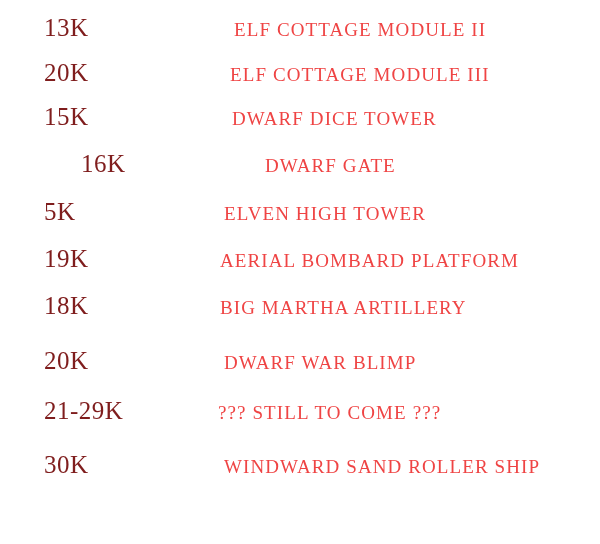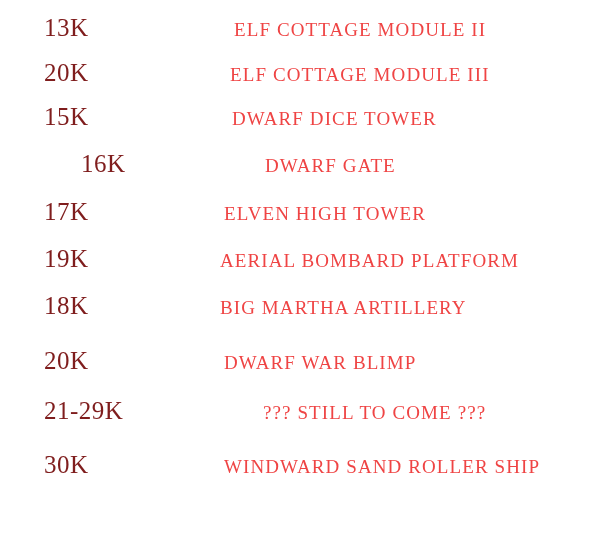--- a/index.html
+++ b/index.html
@@ -57,36 +57,36 @@
     </div>
     <div class="goal-row" style="height: 47px;">
       <div class="goal-tier">15K</div>
       <div class="goal-name" style="padding-left: 52px;">DWARF DICE TOWER</div>
     </div>
     <div class="goal-row" style="height: 48px; margin-left: 37px;">
       <div class="goal-tier">16K</div>
       <div class="goal-name" style="padding-left: 48px;">DWARF GATE</div>
     </div>
     <div class="goal-row" style="height: 47px;">
-      <div class="goal-tier">17K</div>
+      <div class="goal-tier">5K</div>
       <div class="goal-name" style="padding-left: 44px;">ELVEN HIGH TOWER</div>
     </div>
     <div class="goal-row" style="height: 47px;">
       <div class="goal-tier">19K</div>
       <div class="goal-name" style="padding-left: 40px;">AERIAL BOMBARD PLATFORM</div>
     </div>
     <div class="goal-row" style="height: 55px;">
       <div class="goal-tier">18K</div>
       <div class="goal-name" style="padding-left: 40px;">BIG MARTHA ARTILLERY</div>
     </div>
     <div class="goal-row" style="height: 50px;">
       <div class="goal-tier">20K</div>
       <div class="goal-name" style="padding-left: 44px;">DWARF WAR BLIMP</div>
     </div>
-    <div class="goal-row" style="height: 54px; gap: 45px;">
+    <div class="goal-row" style="height: 54px;">
       <div class="goal-tier">21-29K</div>
       <div class="goal-name" style="padding-left: 38px;">??? STILL TO COME ???</div>
     </div>
     <div class="goal-row" style="height: 48px;">
       <div class="goal-tier">30K</div>
       <div class="goal-name" style="padding-left: 44px;">WINDWARD SAND ROLLER SHIP</div>
     </div>
   </div>
 
 </body></html>

